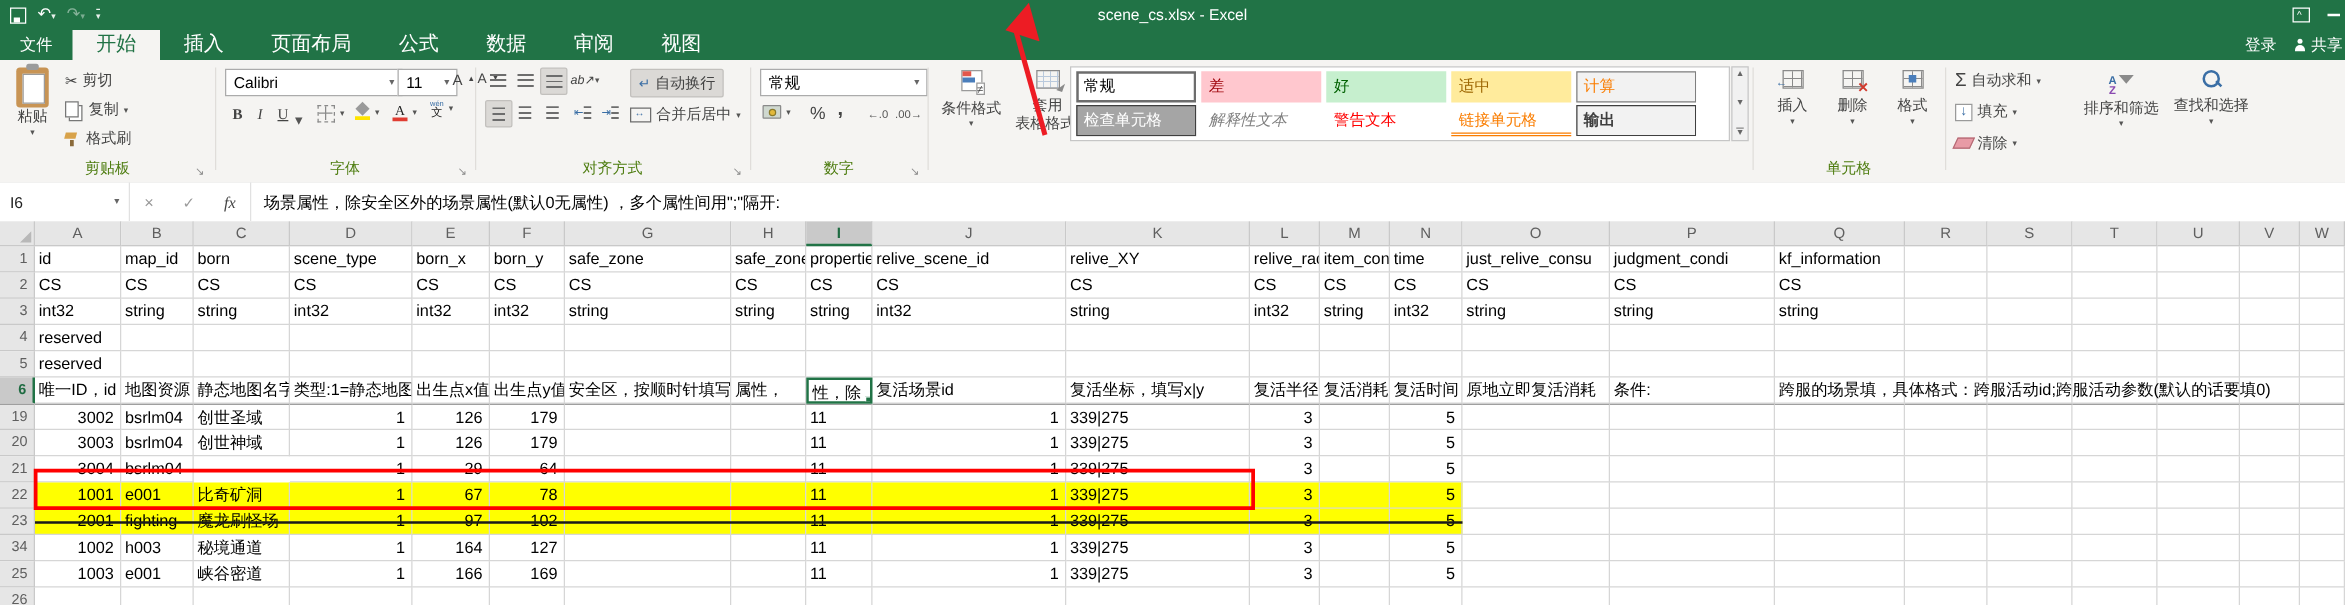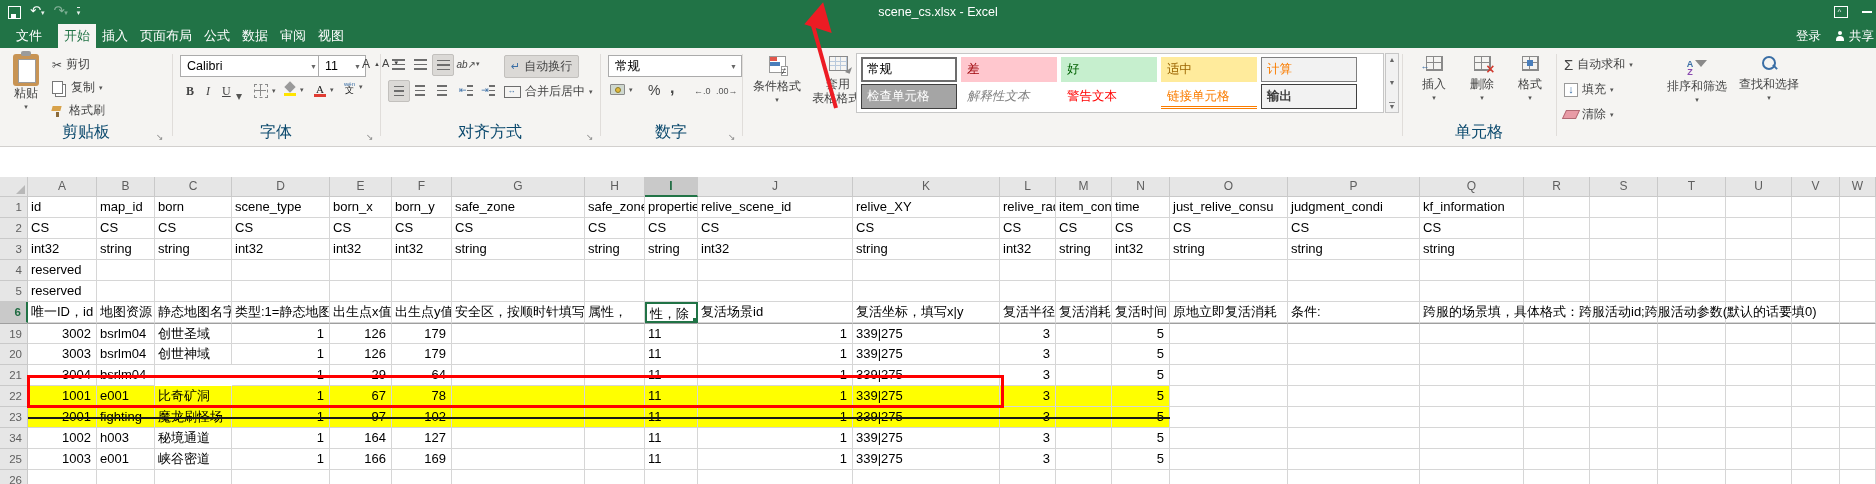--- a/index.html
+++ b/index.html
@@ -14,33 +14,33 @@
   .caret{font-size:7px;opacity:.9}
   .dim{opacity:.45}
   .title{position:absolute;left:0;top:0;width:100%;text-align:center;line-height:24px;font-size:12.5px;color:#fff}
   .wincontrols{position:absolute;right:0;top:0;height:24px;display:flex;align-items:center;gap:14px;padding-right:4px}
   .ic-ribbonopt{width:12px;height:10px;border:1px solid #fff;position:relative;display:inline-block}
   .ic-ribbonopt:after{content:'^';position:absolute;left:2.5px;top:0px;font-size:8px;color:#fff}
   .ic-min{width:10px;height:1.5px;background:#fff;display:inline-block}
   
   .tabstrip{position:absolute;left:0;top:24px;width:1876px;height:24px;background:#217346;display:flex;align-items:stretch;color:#fff}
   .filetab{padding:0 16px;line-height:24px;font-size:13px;color:#fff}
-  .tab{padding:0 6px;line-height:24px;font-size:13px;color:#fff;cursor:default}
+  .tab{padding:0 19px;line-height:24px;font-size:16px;color:#fff;cursor:default}
   .tab.active{background:#f5f4f2;color:#217346}
   .tellme{display:flex;align-items:center;gap:6px;padding:0 10px;line-height:24px;font-size:13px;color:#fff}
   .bulb{width:9px;height:9px;border:1.5px solid #ffd34d;border-radius:50%;position:relative;display:inline-block}
   .bulb:after{content:'';position:absolute;left:2px;top:9px;width:3px;height:2.5px;background:#ffd34d}
   .tabright{position:absolute;right:0;top:0;height:24px;display:flex;align-items:center;gap:14px;padding-right:2px}
   .person{width:10px;height:10px;position:relative;display:inline-block}
   .person:before{content:'';position:absolute;left:3px;top:0;width:4px;height:4px;border-radius:50%;background:#fff}
   .person:after{content:'';position:absolute;left:1px;top:5px;width:8px;height:5px;border-radius:4px 4px 0 0;background:#fff}
   
   .ribbon{position:absolute;left:0;top:48px;width:1876px;height:98px;background:#f5f4f2;border-bottom:1px solid #d2d0ce;color:#444}
   .gdiv{position:absolute;top:6px;height:82px;width:1px;background:#e0ddda}
-  .glabel{position:absolute;bottom:3px;font-size:16px;color:#0c4a6e;text-align:center}
+  .glabel{position:absolute;bottom:3px;font-size:12px;color:#4d7c0f;text-align:center}
   .launcher{position:absolute;bottom:4px;width:10px;height:10px;font-size:9px;color:#8a8a8a;line-height:10px}
   .rbtn{position:absolute;display:flex;align-items:center;gap:4px;font-size:12px;color:#444;white-space:nowrap}
   .bigbtn{position:absolute;display:flex;flex-direction:column;align-items:center;font-size:12px;color:#444;text-align:center;line-height:14px}
   .pressed{background:#dbd9d6;border:1px solid #c2c0bd;border-radius:2px}
   .combo{position:absolute;background:#fff;border:1px solid #ababab;display:flex;align-items:center;font-size:12.5px;color:#000;padding-left:6px}
   .combo .cv{flex:1}
   .combo .dd{font-size:7px;color:#666;padding-right:4px}
   .ic-clip{width:26px;height:32px;background:#c89454;border-radius:3px;position:relative}
   .ic-clip:after{content:'';position:absolute;left:5px;top:5px;width:16px;height:22px;background:#fff;border:1px solid #9b9b9b}
   .ic-clip:before{content:'';position:absolute;left:8px;top:-3px;width:10px;height:5px;background:#9b9b9b;border-radius:2px;z-index:1}
@@ -356,20 +356,32 @@
       <span style="margin-top:3px">排序和筛选</span>
       <span class="caret">▾</span>
     </div>
     <div class="bigbtn" style="left:1736px;top:8px;width:66px">
       <span class="ic-mag"></span>
       <span style="margin-top:7px">查找和选择</span>
       <span class="caret">▾</span>
     </div>
   </div>
 
+  <div class="fbar">
+    <div class="namebox">
+        <span>I6</span>
+        <span class="dd">▼</span>
+      </div>
+    <div class="fbtns">
+      <span style="font-size:13px">×</span>
+      <span style="font-size:12px">✓</span>
+      <span class="fx">fx</span>
+    </div>
+    <div class="fcontent">场景属性，除安全区外的场景属性(默认0无属性) ，多个属性间用";"隔开:</div>
+  </div>
 
   <div class="grid">
       <div class="grow ghead">
         <div class="corner"></div>
         <div class="gh" style="width: 69px;">A</div>
         <div class="gh" style="width: 58px;">B</div>
         <div class="gh" style="width: 77px;">C</div>
         <div class="gh" style="width: 98px;">D</div>
         <div class="gh" style="width: 62px;">E</div>
         <div class="gh" style="width: 60px;">F</div>

